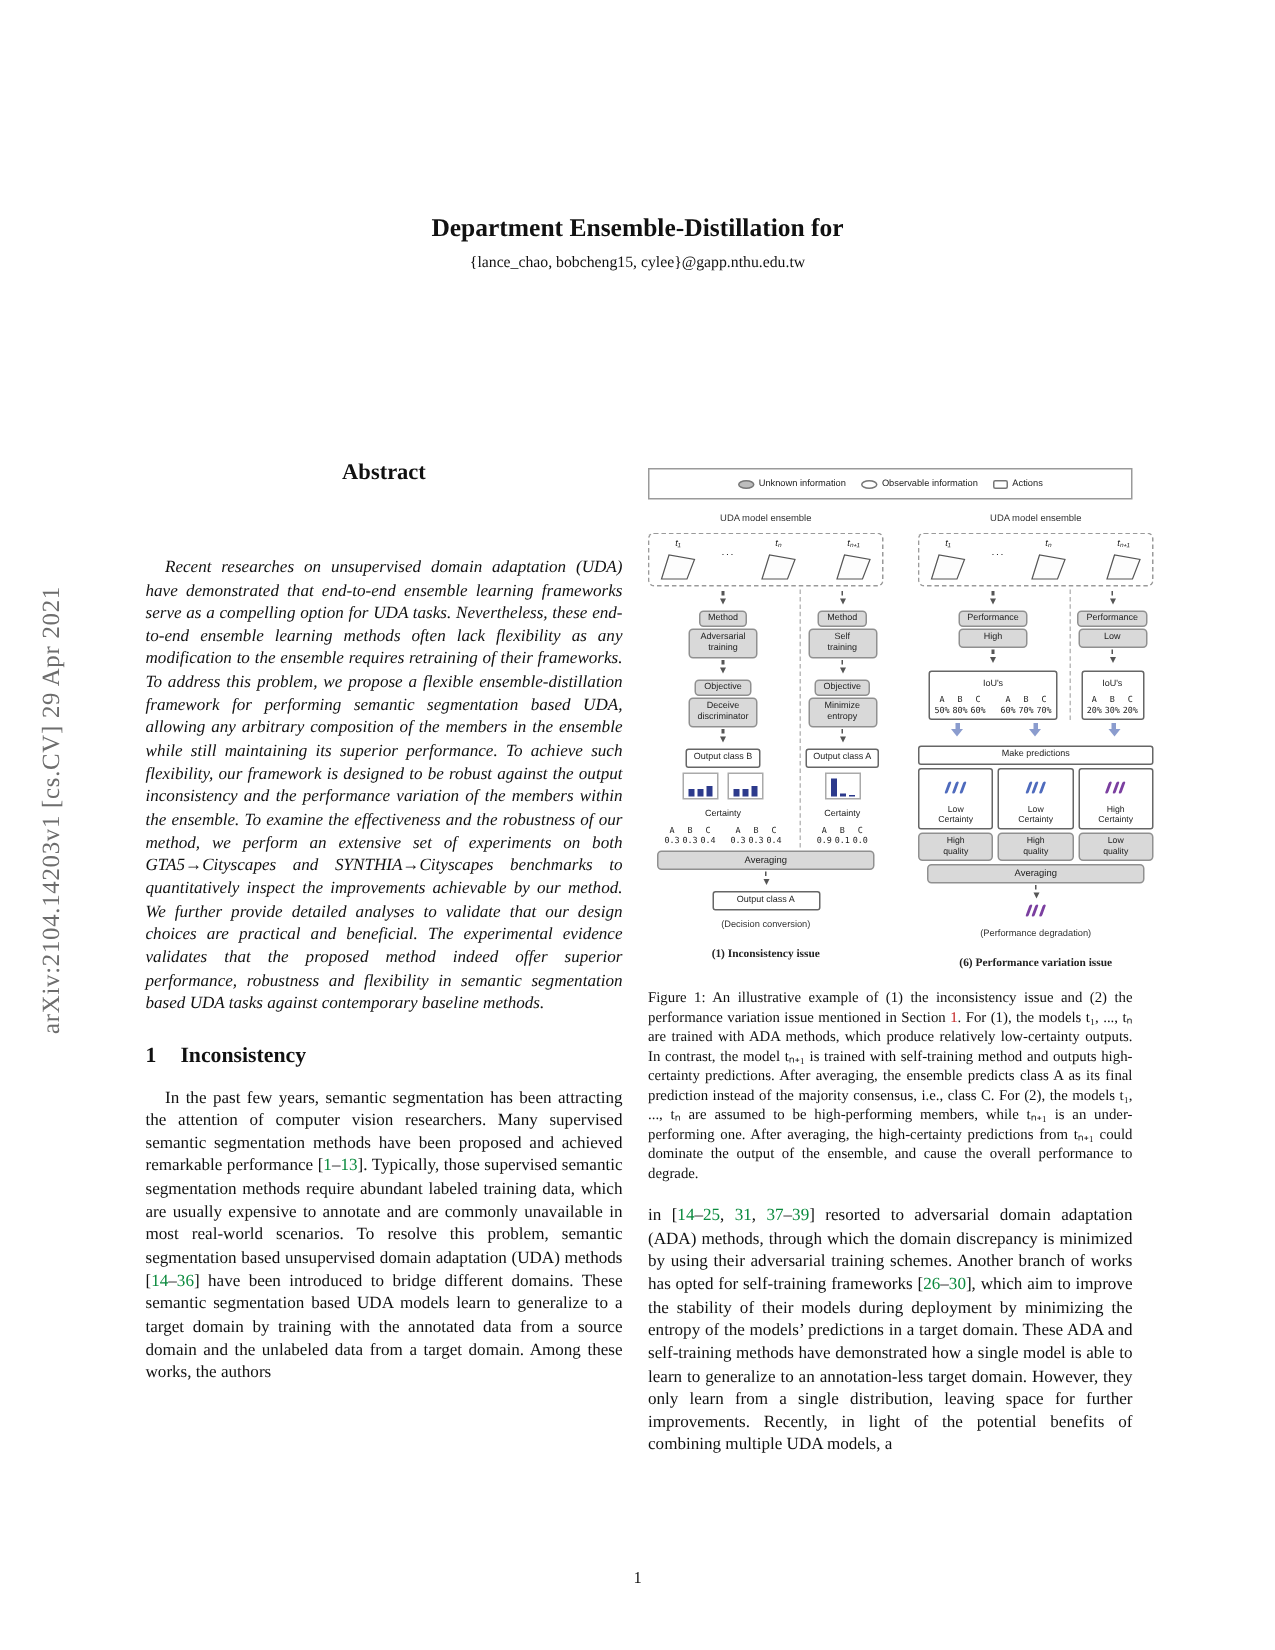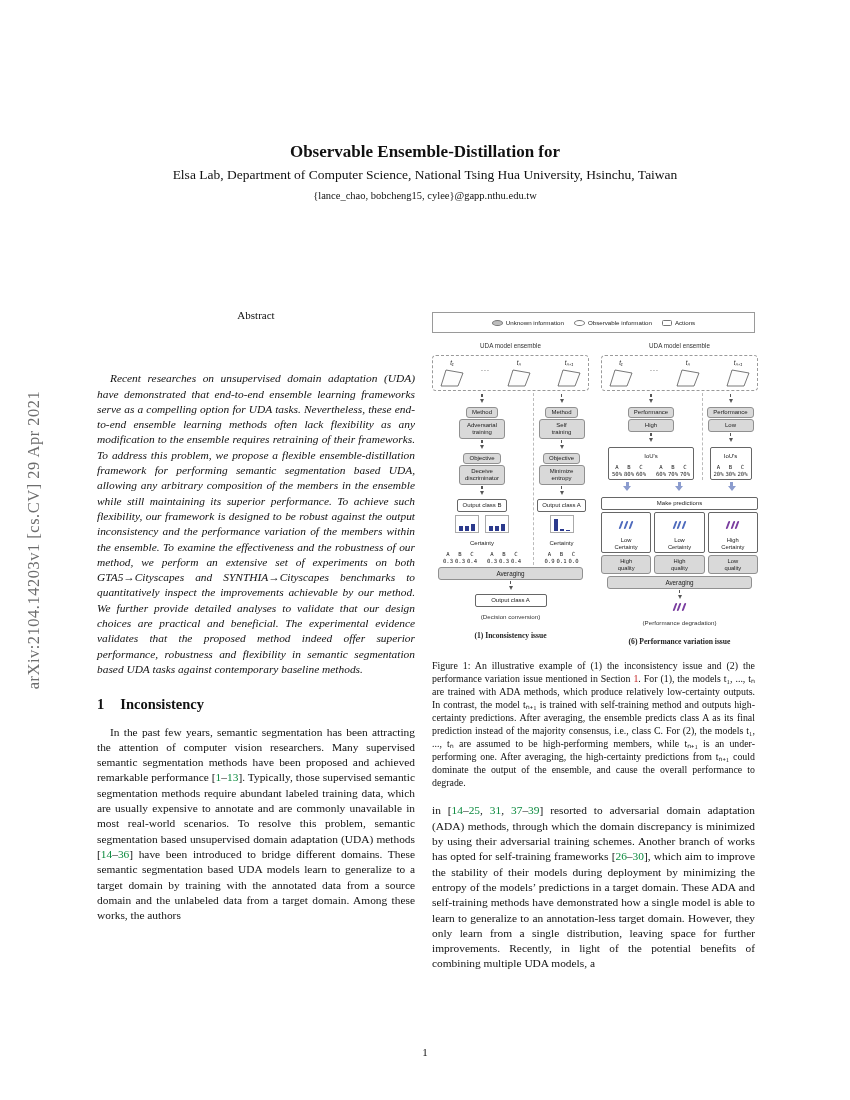--- a/index.html
+++ b/index.html
@@ -15,40 +15,40 @@
   .header { position:absolute; top:140px; left:0; right:0; text-align:center; }
   .title { font-size:17px; font-weight:bold; line-height:23px; }
   .authors { margin-top:32px; font-size:13.5px; }
   .affiliation { margin-top:4px; font-size:13.5px; }
   .email { margin-top:7px; font-size:10.5px; font-family:Liberation Serif, serif; }
 
   
   .col { position:absolute; width:318px; font-size:11.4px; line-height:15.3px; text-align:justify; }
   .col-left { left:97px; top:308px; }
   .col-right { left:432px; top:312px; width:323px; }
-  .abstract-heading { text-align:center; font-weight:normal; font-size:11px; margin-bottom:14px; }
+  .abstract-heading { text-align:center; font-weight:bold; font-size:15px; margin-bottom:14px; }
   .abstract-text { font-style:italic;margin-top:48px; }
   .indent { text-indent:13px; }
   .section-heading { font-weight:bold; font-size:14.5px; margin-top:20px; margin-bottom:12px; }
   .section-heading .secnum { margin-right:16px; }
   .ref { color:#0b8a3e; }
   a.ref { text-decoration:none; }
   .secref { color:#c22121; }
 
   
   .fig { width:323px; font-family:"Liberation Sans", sans-serif; color:#222; }
   .legend { display:flex; align-items:center; justify-content:center; gap:10px;
     border:1px solid #9a9a9a; padding:2px 3px; margin-bottom:5px; font-size:6.2px; }
   .legend-item { display:flex; align-items:center; gap:3px; }
   .oval { width:11px; height:6px; border:0.8px solid #777; border-radius:50%; }
   .oval.gray { background:#bdbdbd; }
   .oval.white { background:#fff; }
   .lrect { width:10px; height:6px; border:0.8px solid #777; border-radius:1.5px; background:#fff; }
 
-  .subfigs { display:flex; gap:12px;justify-content:space-between; }
+  .subfigs { display:flex; gap:23px;justify-content:space-between; }
   .subfig { width:158px; display:flex; flex-direction:column; }
   .ens-label { text-align:center; font-size:6.3px; color:#333; margin-bottom:1px; }
   .ens-box { border:1px dashed #9a9a9a; border-radius:4px; display:flex; align-items:flex-end;
     justify-content:space-between; padding:2px 6px; height:36px; }
   .model { display:flex; flex-direction:column; align-items:center; }
   .model-label { font-size:6.3px; font-style:italic; line-height:7px; }
   .dots { font-size:7px; align-self:center; padding-bottom:8px; letter-spacing:1px; }
   .pipes { display:flex; margin-top:2px; }
   .pcolA { width:100px; display:flex; flex-direction:column; align-items:center; }
   .pcolB { width:56px; display:flex; flex-direction:column; align-items:center;
@@ -98,23 +98,22 @@
 </style>
 </head>
 <body>
 
 <div class="page">
 
   <div class="arxiv-stamp">arXiv:2104.14203v1  [cs.CV]  29 Apr 2021</div>
 
   <div class="header">
     <div class="title">
-      <div>Observable Ensemble-Distillation for</div>
+      <div>Department Ensemble-Distillation for</div>
     </div>
-    <div class="affiliation">Elsa Lab, Department of Computer Science, National Tsing Hua University, Hsinchu, Taiwan</div>
     <div class="email">{lance_chao, bobcheng15, cylee}@gapp.nthu.edu.tw</div>
   </div>
 
   <div class="col col-left">
     <div class="abstract-heading">Abstract</div>
     <p class="abstract-text indent">Recent researches on unsupervised domain adaptation (UDA) have demonstrated that end-to-end ensemble learning frameworks serve as a compelling option for UDA tasks. Nevertheless, these end-to-end ensemble learning methods often lack flexibility as any modification to the ensemble requires retraining of their frameworks. To address this problem, we propose a flexible ensemble-distillation framework for performing semantic segmentation based UDA, allowing any arbitrary composition of the members in the ensemble while still maintaining its superior performance. To achieve such flexibility, our framework is designed to be robust against the output inconsistency and the performance variation of the members within the ensemble. To examine the effectiveness and the robustness of our method, we perform an extensive set of experiments on both GTA5→Cityscapes and SYNTHIA→Cityscapes benchmarks to quantitatively inspect the improvements achievable by our method. We further provide detailed analyses to validate that our design choices are practical and beneficial. The experimental evidence validates that the proposed method indeed offer superior performance, robustness and flexibility in semantic segmentation based UDA tasks against contemporary baseline methods.</p>
 
     <div class="section-heading">
       <span class="secnum">1</span><span>Inconsistency</span>
     </div>

